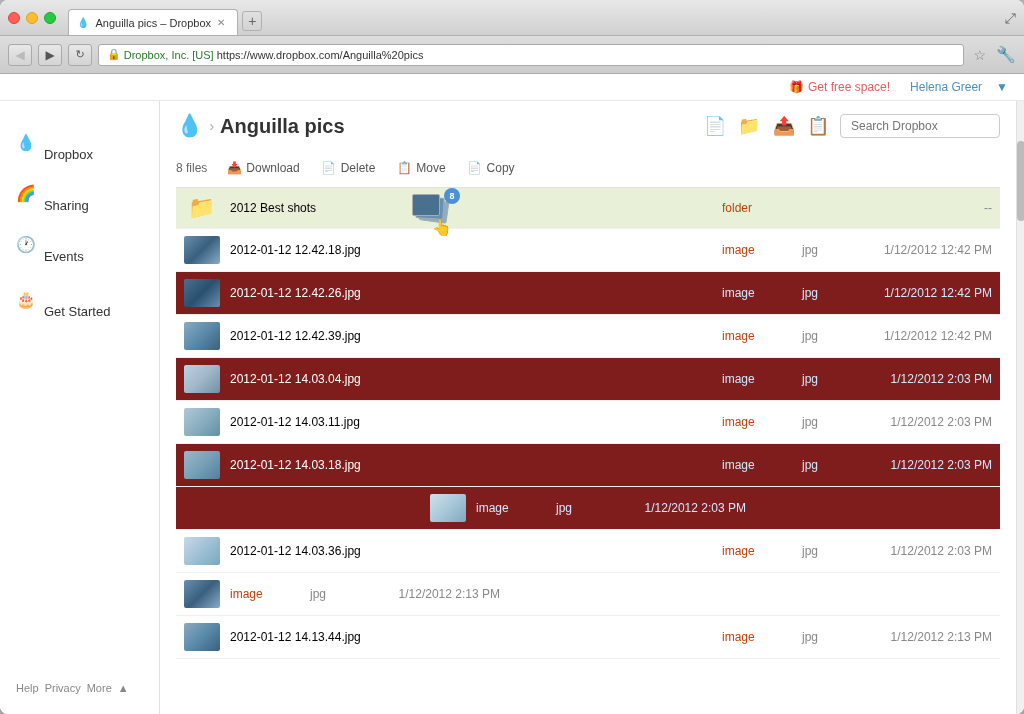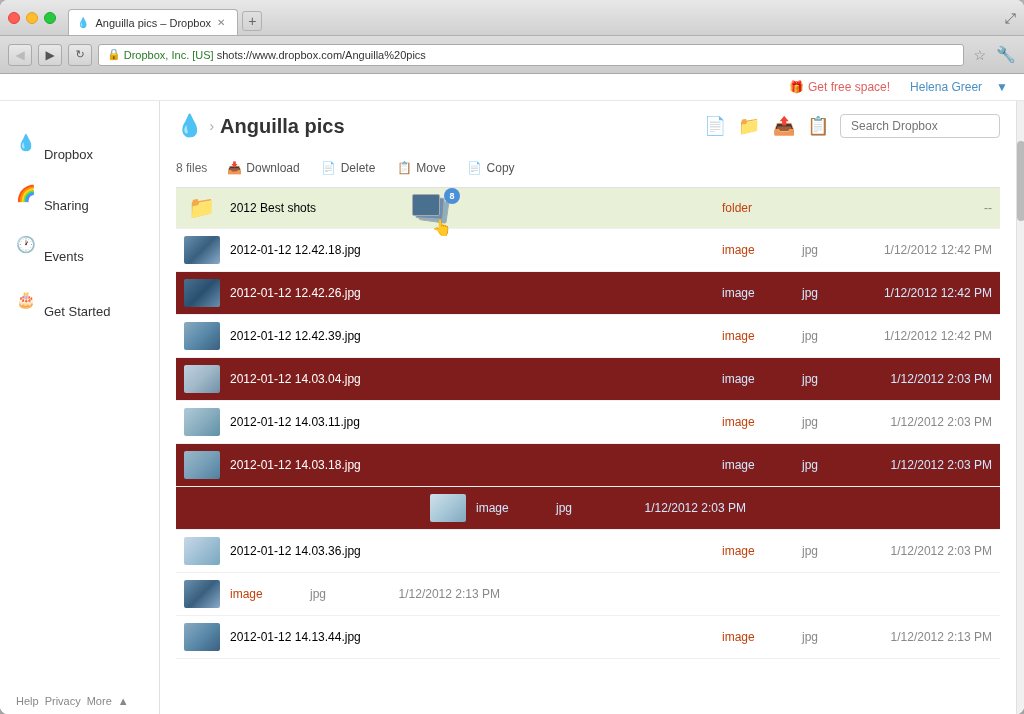--- a/index.html
+++ b/index.html
@@ -410,21 +410,21 @@
     <div class="window-controls-right">⤢</div>
   </div>
 
   <div class="address-bar">
     <button class="nav-btn disabled">◀</button>
     <button class="nav-btn">▶</button>
     <button class="refresh-btn">↻</button>
     <div class="url-bar">
       <span class="url-secure">🔒</span>&nbsp;
       <span class="url-secure">Dropbox, Inc. [US]</span>&nbsp;
-      <span class="url-text">shots://</span><span class="url-text">www.dropbox.com</span><span class="url-text">/Anguilla%20pics</span>
+      <span class="url-text">https://</span><span class="url-text">www.dropbox.com</span><span class="url-text">/Anguilla%20pics</span>
     </div>
     <span class="star-btn">☆</span>
     <span class="tools-btn">🔧</span>
   </div>
 
   <div class="main-content">
     <div class="content-wrapper">
 
       <div class="top-header">
         <a class="get-space-link">
@@ -450,21 +450,21 @@
           </div>
           <div class="sidebar-item">
             <span class="sidebar-icon">🕐</span>
             <span class="sidebar-label">Events</span>
           </div>
           <div class="sidebar-item" style="margin-top:4px;">
             <span class="sidebar-icon">🎂</span>
             <span class="sidebar-label">Get Started</span>
           </div>
 
-          <div style="position:absolute; bottom:7px; left:0; width:100%; padding:0 16px; display:flex; gap:6px; font-size:11px; color:#888;">
+          <div style="position:absolute; bottom:20px; left:0; width:100%; padding:0 16px; display:flex; gap:6px; font-size:11px; color:#888;">
             <span style="cursor:pointer;">Help</span>
             <span style="cursor:pointer;">Privacy</span>
             <span style="cursor:pointer;">More</span>
             <span>▲</span>
           </div>
         </div>
 
         <div class="file-area">
 
           <div class="file-header">

